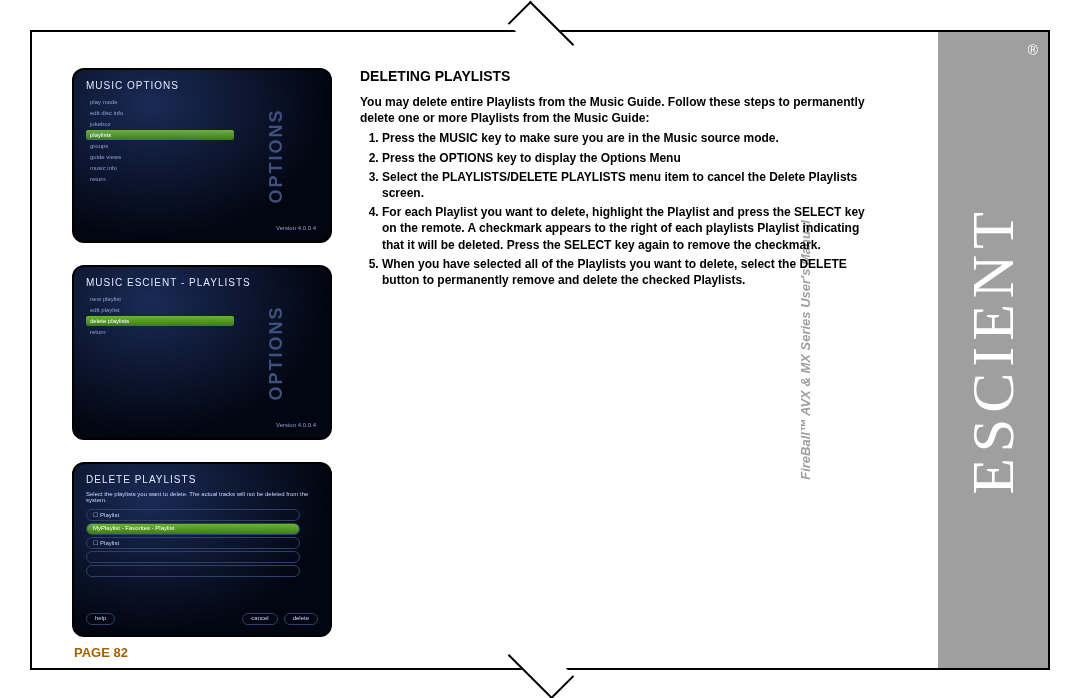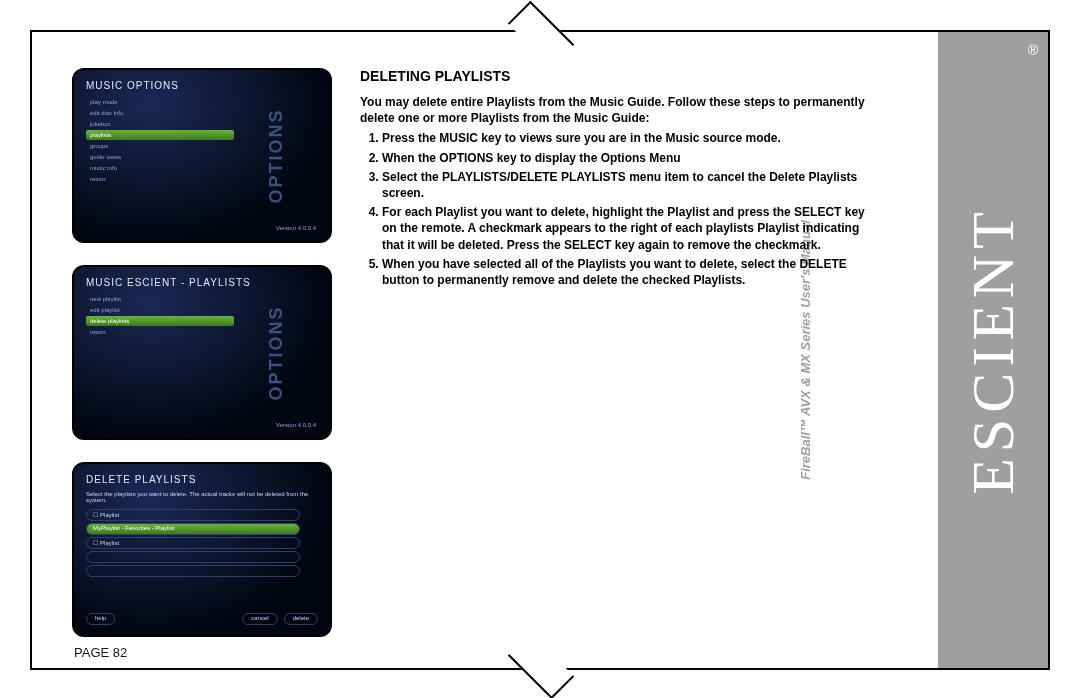--- a/index.html
+++ b/index.html
@@ -187,22 +187,22 @@
     font-weight: bold;
     line-height: 1.35;
   }
   ol.steps li { margin-bottom: 3px; }
 
   .page-num {
     position: absolute;
     left: 42px;
     bottom: 8px;
     font-size: 13px;
-    font-weight: normal;
-    color: #0f172a;
+    font-weight: bold;
+    color: #a16207;
   }
 
   .reg {
     position: absolute;
     top: 10px;
     right: 10px;
     color: #fff;
     font-size: 14px;
   }
 </style>
@@ -262,22 +262,22 @@
           <span class="btn">delete</span>
         </div>
       </div>
 
     </div>
 
     <div class="text-col">
       <div class="heading">DELETING PLAYLISTS</div>
       <div class="intro">You may delete entire Playlists from the Music Guide. Follow these steps to permanently delete one or more Playlists from the Music Guide:</div>
       <ol class="steps">
-        <li>Press the MUSIC key to views sure you are in the Music source mode.</li>
-        <li>When the OPTIONS key to display the Options Menu</li>
+        <li>Press the MUSIC key to make sure you are in the Music source mode.</li>
+        <li>Press the OPTIONS key to display the Options Menu</li>
         <li>Select the PLAYLISTS/DELETE PLAYLISTS menu item to cancel the Delete Playlists screen.</li>
         <li>For each Playlist you want to delete, highlight the Playlist and press the SELECT key on the remote. A checkmark appears to the right of each playlists Playlist indicating that it will be deleted. Press the SELECT key again to remove the checkmark.</li>
         <li>When you have selected all of the Playlists you want to delete, select the DELETE button to permanently remove and delete the checked Playlists.</li>
       </ol>
     </div>
 
   </div>
 
   <div class="page-num">PAGE 82</div>
 </div>

